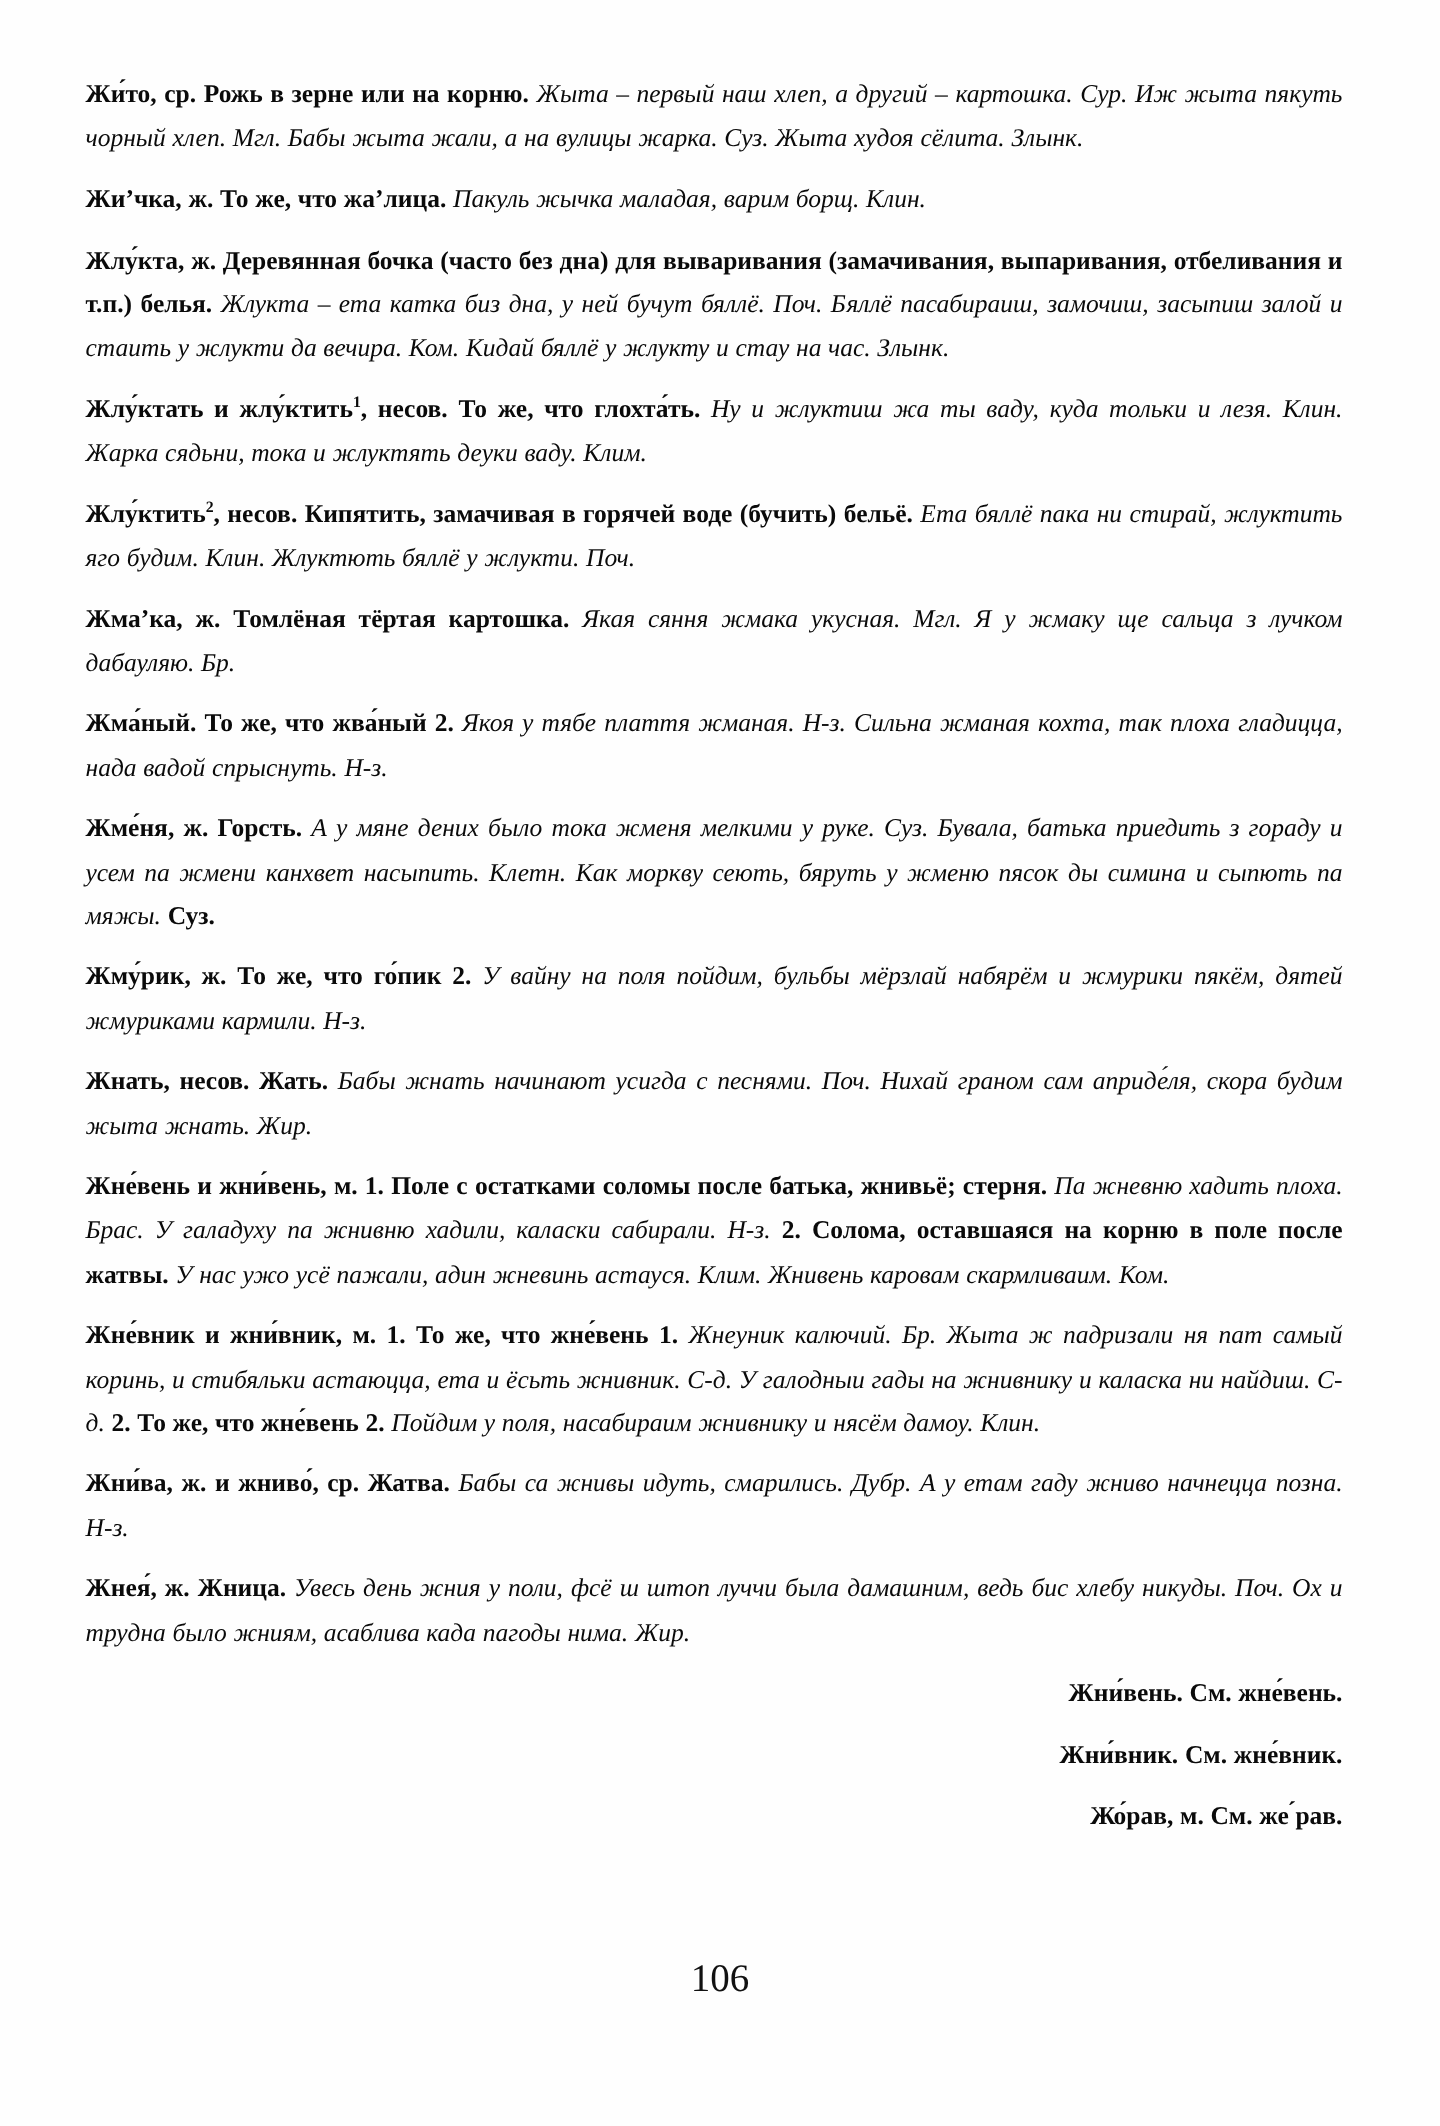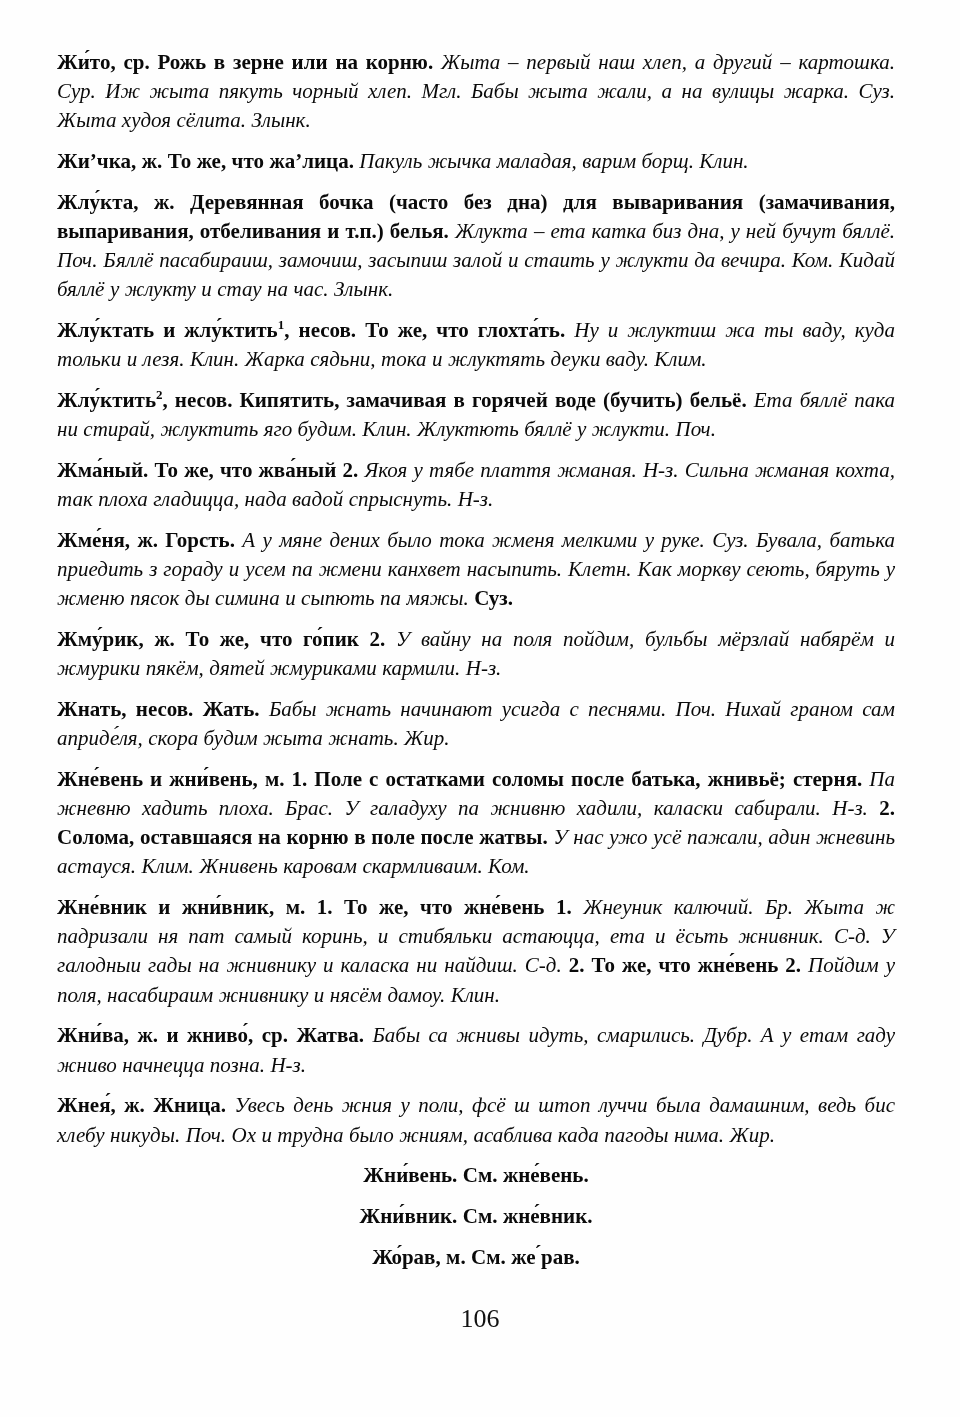--- a/index.html
+++ b/index.html
@@ -17,21 +17,21 @@
     overflow: hidden;
   }
   .content {
     position: absolute;
     left: 57px;
     top: 48px;
     width: 838px;
   }
   .entry {
     font-family: "Liberation Serif", "DejaVu Serif", serif;
-    font-size: 21px;
+    font-size: 17px;
     line-height: 29.2px;
     text-align: justify;
     text-justify: inter-word;
     margin: 0 0 11.5px 0;
     color: #0a0a0a;
     hyphens: manual;
     word-spacing: 0.2px;
   }
   .entry:last-child { margin-bottom: 0; }
 
@@ -50,21 +50,21 @@
     font-style: normal;
     font-weight: bold;
   }
   sup {
     font-size: 0.62em;
     vertical-align: super;
     line-height: 0;
     font-weight: bold;
   }
   .short {
-    text-align: center;
+    text-align: right;
   }
   .folio {
     position: absolute;
     left: 0;
     right: 0;
     top: 1304px;
     text-align: center;
     font-family: "Liberation Serif", "DejaVu Serif", serif;
     font-size: 26px;
     color: #111111;
@@ -100,20 +100,25 @@
       <span class="hw">То же, что глохта́ть.</span>
       <span class="ex">Ну и жлуктиш жа ты ваду, куда тольки и лезя. Клин.  Жарка сядьни, тока и жлуктять деуки ваду. Клим.</span>
     </p>
 
     <p class="entry">
       <span class="hw">Жлу́ктить</span><sup>2</sup><span class="hw">, несов.</span>
       <span class="hw">Кипятить, замачивая в горячей воде (бучить) бельё.</span>
       <span class="ex">Ета бяллё пака ни стирай, жлуктить яго будим. Клин. Жлуктють бяллё у жлукти. Поч.</span>
     </p>
 
+    <p class="entry">
+      <span class="hw">Жма’ка, ж.</span>
+      <span class="hw">Томлёная тёртая картошка.</span>
+      <span class="ex">Якая сяння жмака укусная. Мгл. Я у жмаку ще сальца з лучком дабауляю. Бр.</span>
+    </p>
 
     <p class="entry">
       <span class="hw">Жма́ный.</span>
       <span class="hw">То же, что жва́ный 2.</span>
       <span class="ex">Якоя у тябе плаття жманая. Н-з. Сильна жманая кохта, так плоха гладицца, нада вадой спрыснуть. Н-з.</span>
     </p>
 
     <p class="entry">
       <span class="hw">Жме́ня, ж.</span>
       <span class="hw">Горсть.</span>

